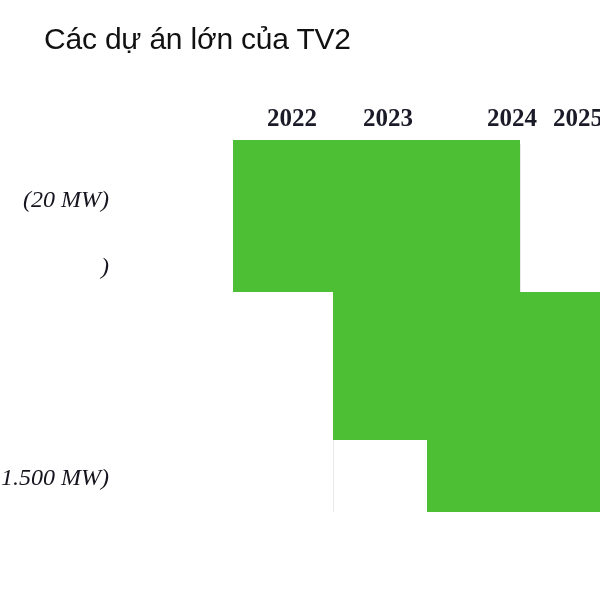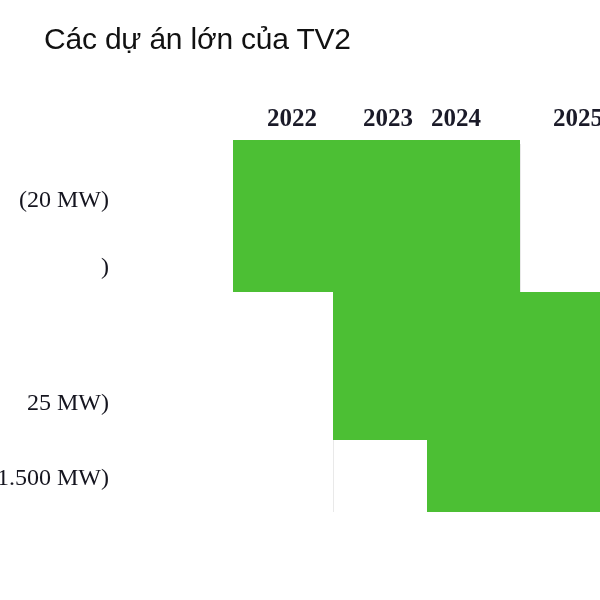--- a/index.html
+++ b/index.html
@@ -73,20 +73,21 @@
     overflow: hidden;
   }
   .row-label {
     position: absolute;
     right: 124px;
     font-family: "Liberation Serif", serif;
     font-size: 24px;
     color: #15151f;
     white-space: nowrap;
     text-align: left;
+    font-style: italic;
   }
 
   
   #plot-area {
     position: absolute;
     left: 0;
     top: 0;
     width: 600px;
     height: 600px;
   }
@@ -105,29 +106,28 @@
 </head>
 <body>
 
 <div id="chart-root">
 
   <div id="chart-title">Các dự án lớn của TV2</div>
 
   <div id="year-axis">
     <div class="year-label" style="left:292px;">2022</div>
     <div class="year-label" style="left:388px;">2023</div>
-    <div class="year-label" style="left:456px;text-align:center;">2024</div>
+    <div class="year-label" style="left:512px;text-align:center;">2024</div>
     <div class="year-label" style="left:578px;">2025</div>
     <div id="axis-rule"></div>
   </div>
 
   <div id="row-labels">
     <div class="row-label" style="top:186px;">(20 MW)</div>
     <div class="row-label" style="top:253px;">)</div>
-    <div class="row-label" style="top:389px;">25 MW)</div>
     <div class="row-label" style="top:464px;">1.500 MW)</div>
   </div>
 
   <div id="plot-area">
     <div class="gridline" style="left:333px;"></div>
     <div class="gridline" style="left:427px;"></div>
     <div class="gridline" style="left:520px;"></div>
 
     <div class="gantt-bar" style="left:233px; top:143px; width:287px; height:149px;"></div>
     <div class="gantt-bar" style="left:333px; top:292px; width:94px; height:148px;"></div>

